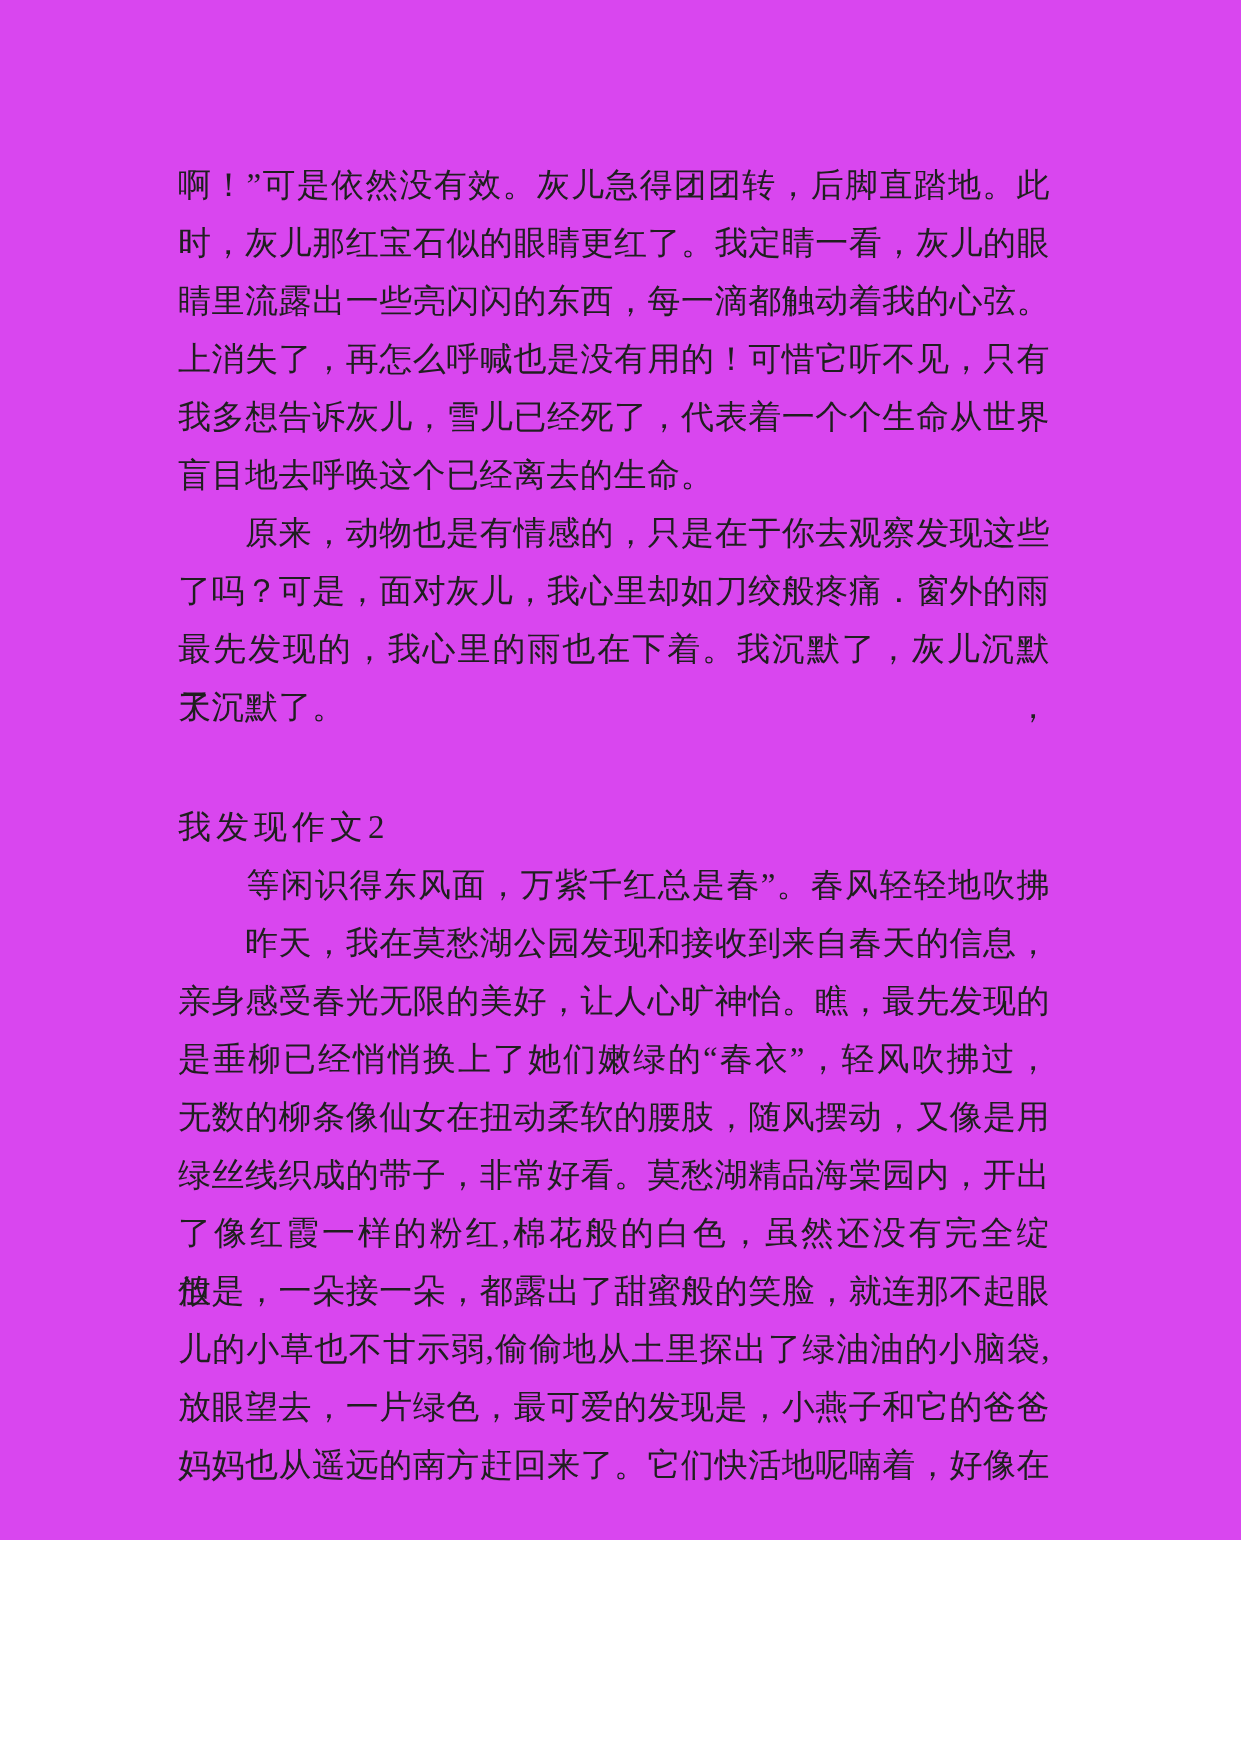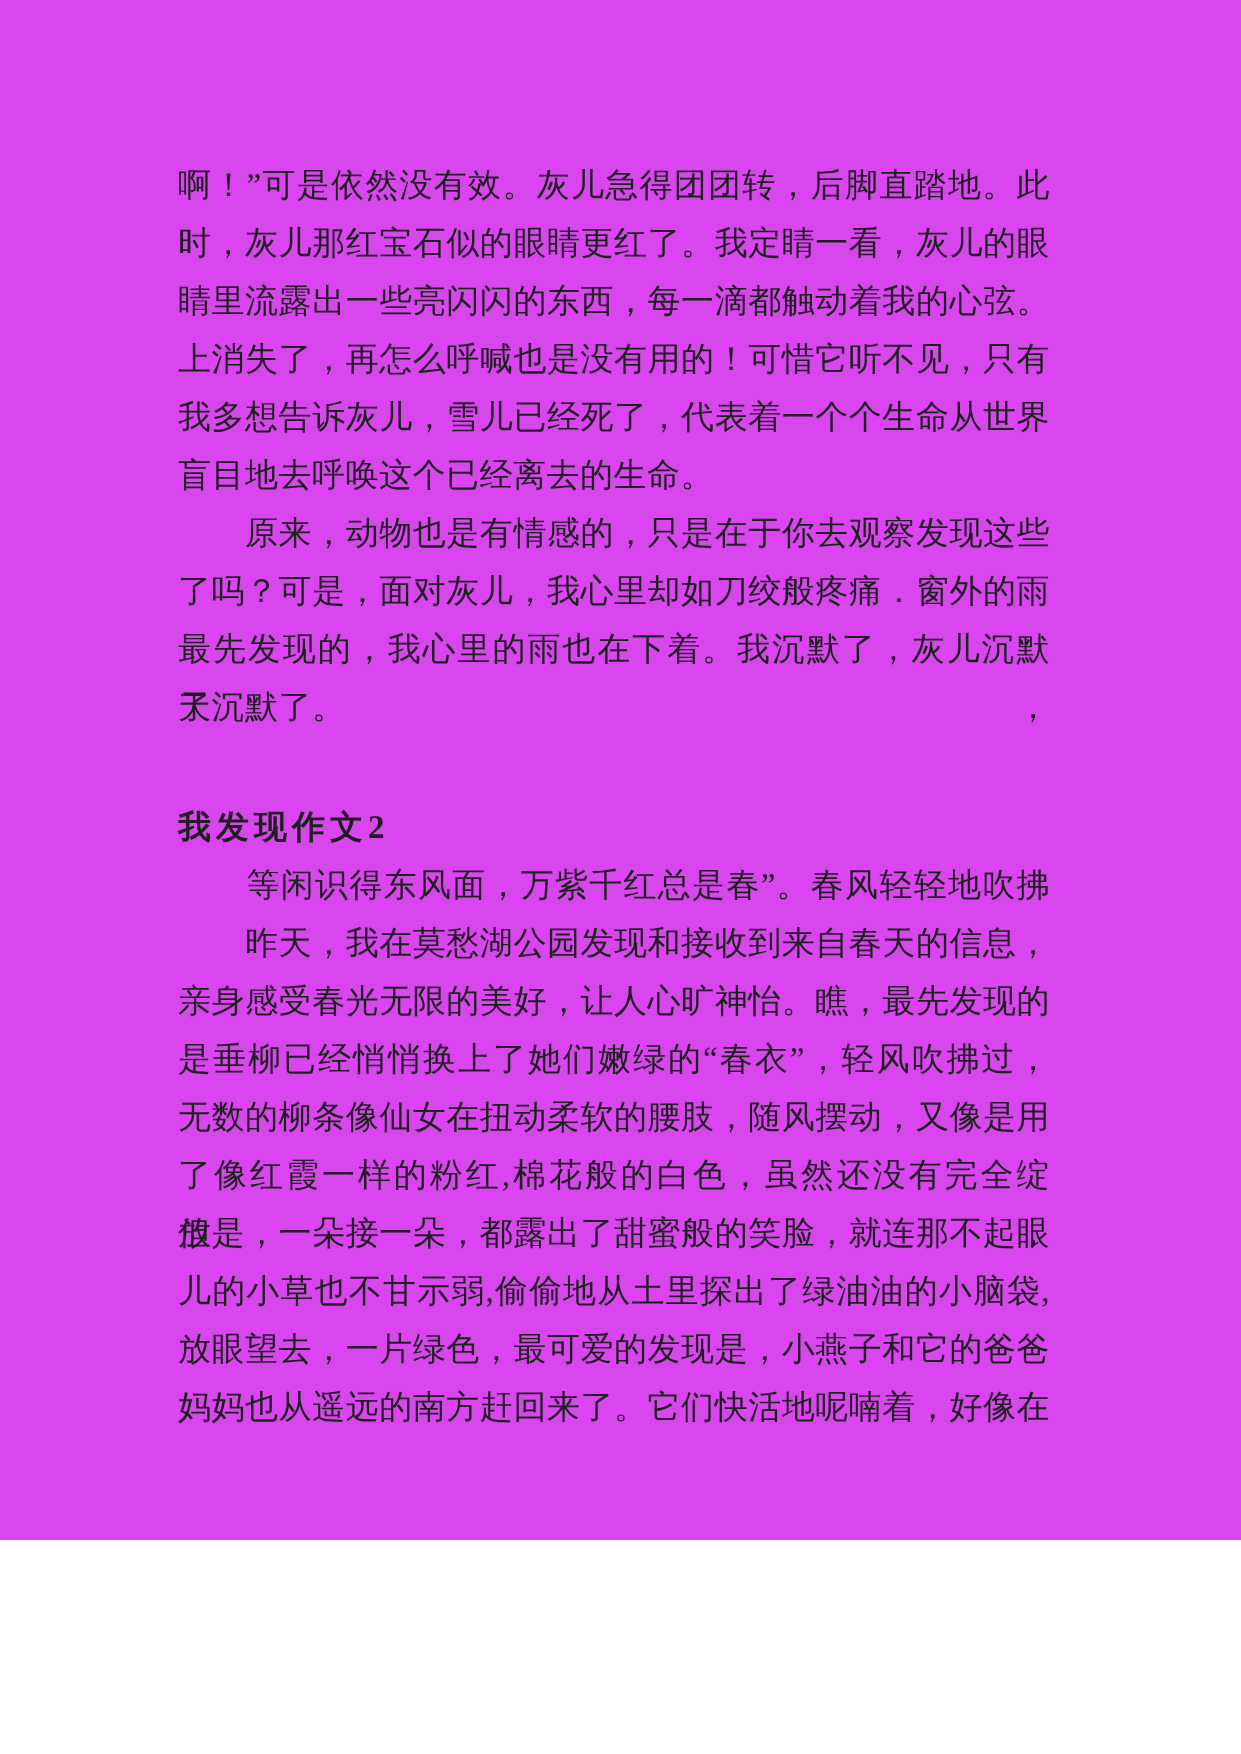--- a/index.html
+++ b/index.html
@@ -34,21 +34,20 @@
     letter-spacing: 0.5px;
   }
   .line.plain {
     text-align: center;
     text-align-last: left;
   }
   .line.heading {
     text-align: left;
     text-align-last: left;
     letter-spacing: 5px;
-    font-weight: bold;
   }
   .gap {
     height: 62px;
   }
 </style>
 </head>
 <body>
 
 <div class="page">
   <div class="doc">
@@ -62,19 +61,20 @@
       <div class="line">了吗？可是，面对灰儿，我心里却如刀绞般疼痛．窗外的雨</div>
       <div class="line">最先发现的，我心里的雨也在下着。我沉默了，灰儿沉默了，</div>
       <div class="line plain">天沉默了。</div>
       <div class="gap"></div>
       <div class="line heading">我发现作文2</div>
       <div class="line">　　等闲识得东风面，万紫千红总是春”。春风轻轻地吹拂</div>
       <div class="line">　　昨天，我在莫愁湖公园发现和接收到来自春天的信息，</div>
       <div class="line">亲身感受春光无限的美好，让人心旷神怡。瞧，最先发现的</div>
       <div class="line">是垂柳已经悄悄换上了她们嫩绿的“春衣”，轻风吹拂过，</div>
       <div class="line">无数的柳条像仙女在扭动柔软的腰肢，随风摆动，又像是用</div>
+      <div class="line">绿丝线织成的带子，非常好看。莫愁湖精品海棠园内，开出</div>
       <div class="line">了像红霞一样的粉红,棉花般的白色，虽然还没有完全绽放，</div>
       <div class="line">但是，一朵接一朵，都露出了甜蜜般的笑脸，就连那不起眼</div>
       <div class="line">儿的小草也不甘示弱,偷偷地从土里探出了绿油油的小脑袋,</div>
       <div class="line">放眼望去，一片绿色，最可爱的发现是，小燕子和它的爸爸</div>
       <div class="line">妈妈也从遥远的南方赶回来了。它们快活地呢喃着，好像在</div>
     </div>
 </div>
 
 </body></html>

